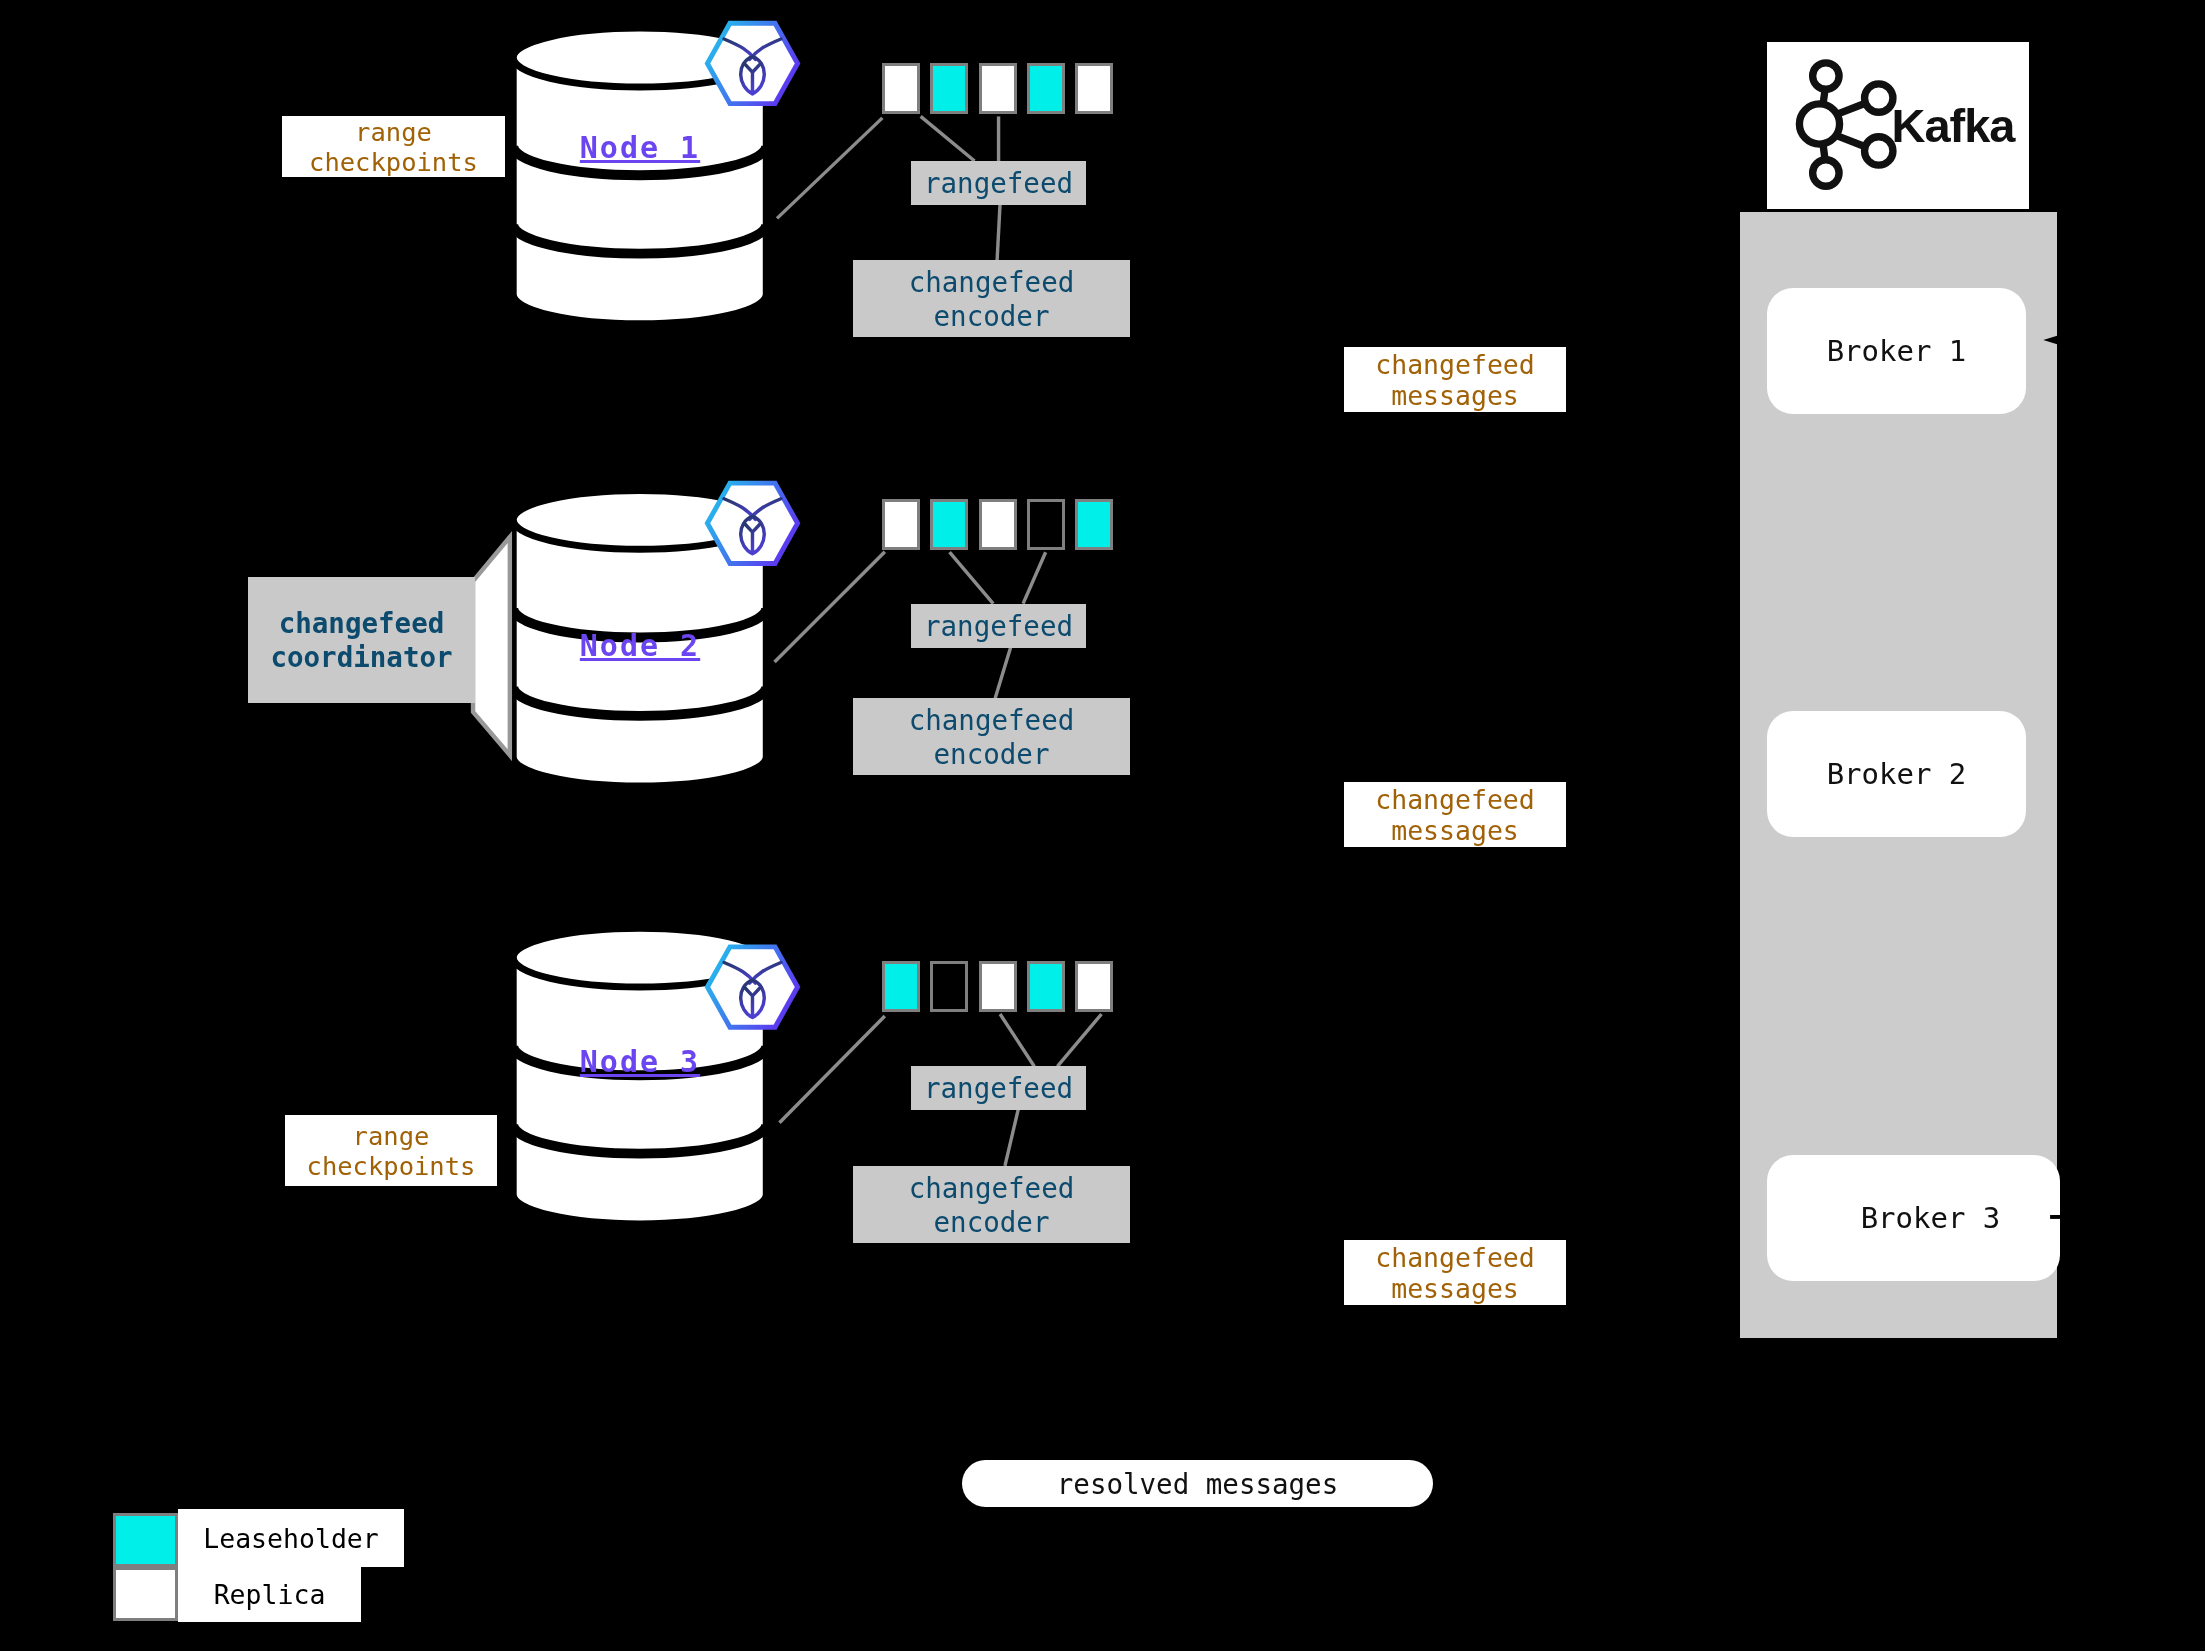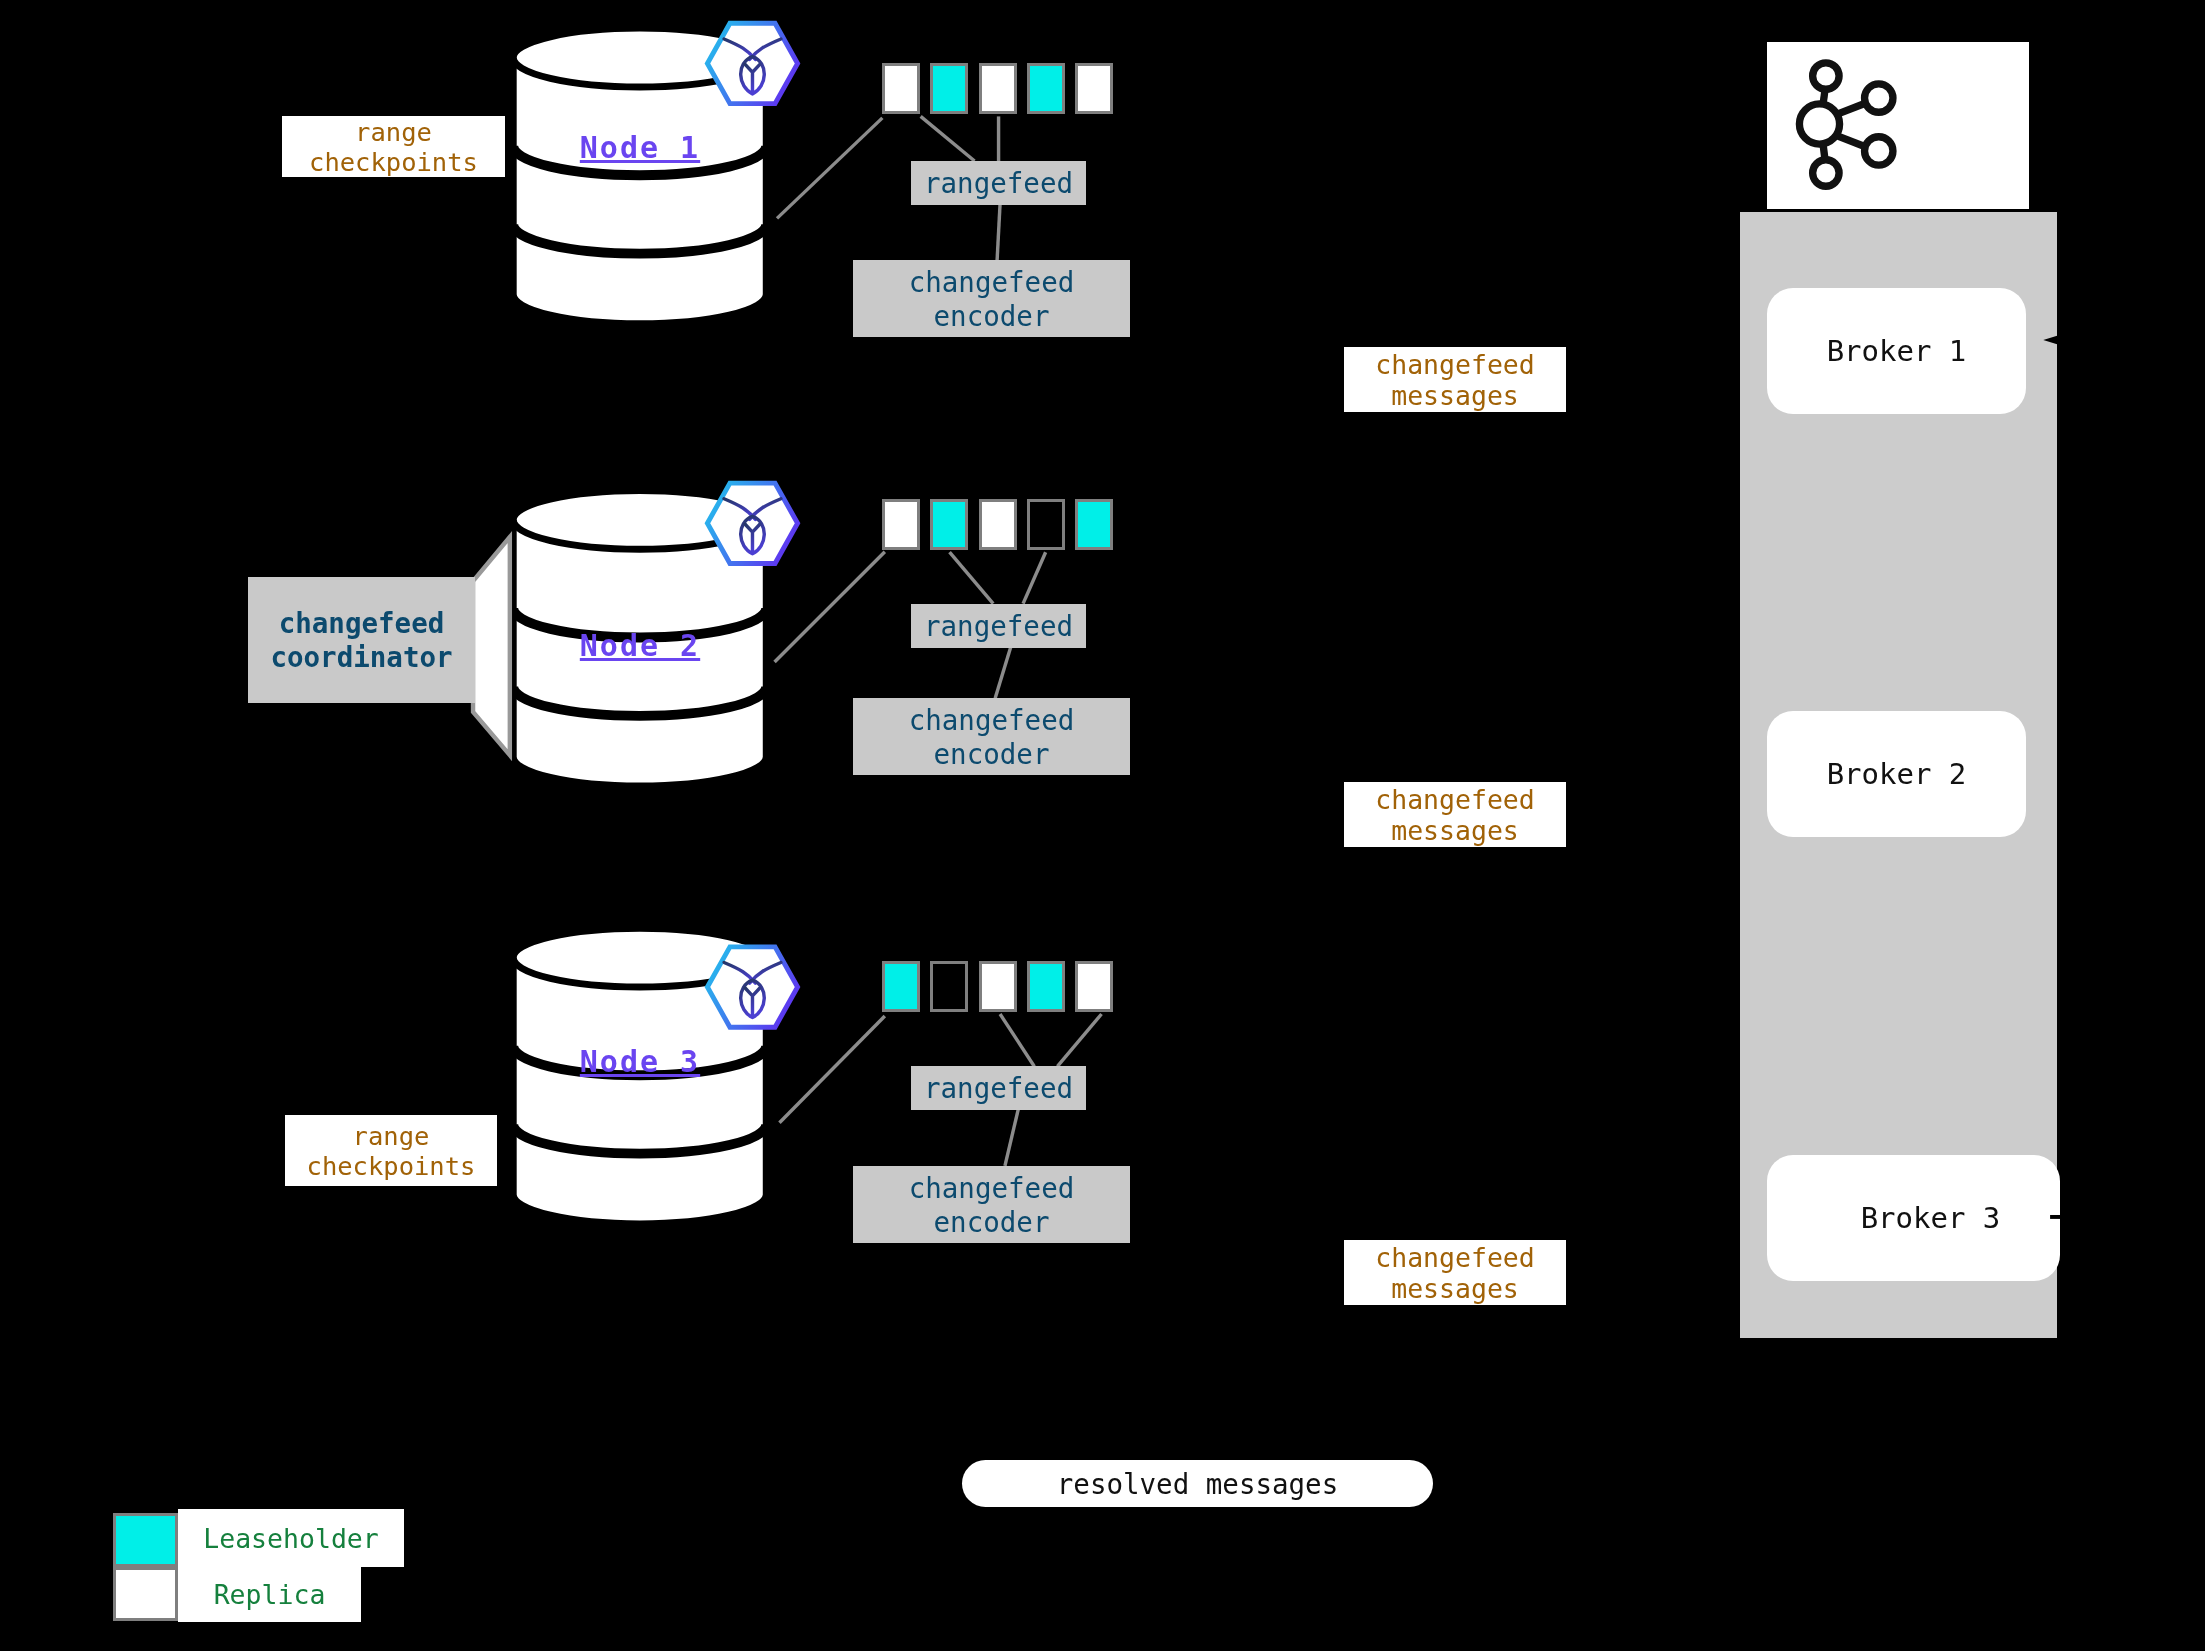--- a/index.html
+++ b/index.html
@@ -17,21 +17,21 @@
   .bold{font-weight:bold;}
   .nodelabel{position:absolute;width:206px;text-align:center;color:#6a45f0;
              font-weight:bold;font-size:30px;line-height:35px;letter-spacing:2px;z-index:5;text-decoration:underline;}
   .rrow{position:absolute;display:flex;gap:10.3px;z-index:4;}
   .rrect{width:38px;height:51px;box-sizing:border-box;border:3.9px solid #7f7f7f;}
   .rrect[data-kind="replica"]{background:#ffffff;}
   .rrect[data-kind="leaseholder"]{background:#00efe8;}
   .rrect[data-kind="outline"]{background:transparent;}
   .broker{position:absolute;left:27px;width:259px;height:126px;background:#fff;border-radius:26px;
           display:flex;align-items:center;justify-content:center;font-size:29px;color:#111;}
-  .legendlab{position:absolute;background:#fff;color:#15803d;display:flex;align-items:center;
+  .legendlab{position:absolute;background:#fff;color:#000000;display:flex;align-items:center;
              justify-content:center;font-size:26.5px;}
   #kafkabox{position:absolute;left:1767px;top:42px;width:262px;height:167px;background:#fff;}
   #kafkaword{position:absolute;left:110px;top:0;width:152px;height:167px;display:flex;align-items:center;
              justify-content:center;font-family:"Liberation Sans",sans-serif;font-weight:bold;
              font-size:47px;color:#111;letter-spacing:-1px;}
   #panel{position:absolute;left:1740px;top:212px;width:317px;height:1126px;background:#cccccc;}
   #resolved{position:absolute;left:962px;top:1460px;width:471px;height:47px;background:#fff;
             border-radius:23.5px;display:flex;align-items:center;justify-content:center;
             font-size:27.5px;color:#111;}
   svg{position:absolute;left:0;top:0;}
@@ -138,20 +138,21 @@
         <line x1="85" y1="230" x2="75" y2="150"></line>
         <line x1="90" y1="130" x2="180" y2="95"></line>
         <line x1="90" y1="160" x2="180" y2="195"></line>
         <circle cx="85" cy="45" r="27"></circle>
         <circle cx="72" cy="143" r="41"></circle>
         <circle cx="85" cy="243" r="27"></circle>
         <circle cx="193" cy="90" r="29"></circle>
         <circle cx="193" cy="198" r="29"></circle>
       </g>
     </svg>
+    <div id="kafkaword">Kafka</div>
   </div>
 
   <div class="nodelabel" style="left:537px;top:130px;">Node 1</div>
   <div class="nodelabel" style="left:537px;top:588px;margin-top:40px;">Node 2</div>
   <div class="nodelabel" style="left:537px;top:1044px;">Node 3</div>
 
   <div class="rrow" style="left:882px;top:63px;">
     <div class="rrect" data-kind="replica"></div>
     <div class="rrect" data-kind="leaseholder"></div>
     <div class="rrect" data-kind="replica"></div>

